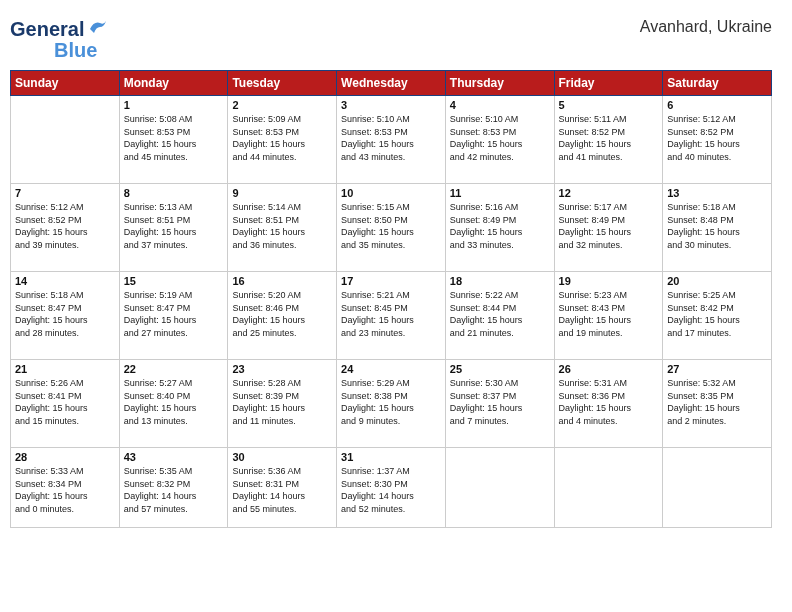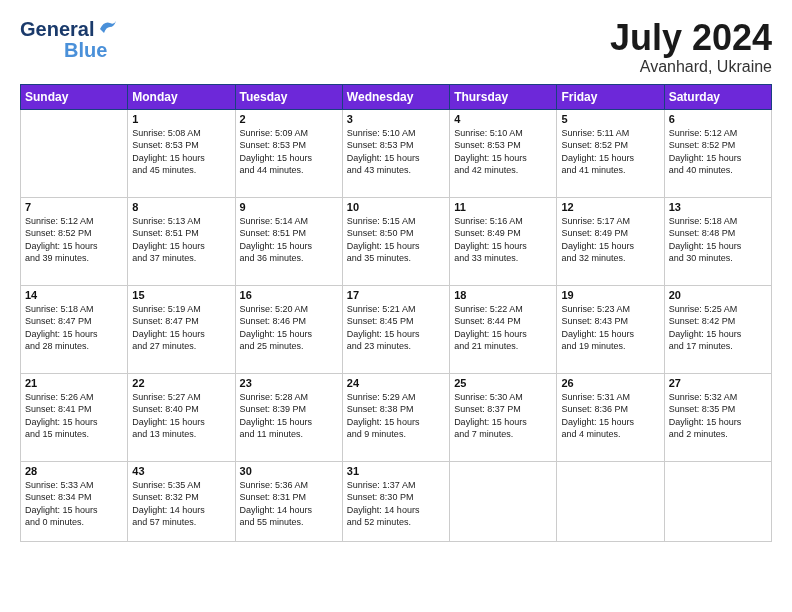--- a/index.html
+++ b/index.html
@@ -6,21 +6,21 @@
     body {
       font-family: Arial, sans-serif;
       background: #fff;
       width: 792px;
       height: 612px;
       overflow: hidden;
     }
     .page {
       width: 792px;
       height: 512px;
-      padding: 18px 20px 10px 20px;
+      padding: 18px 20px 10px 10px;
       display: flex;
       flex-direction: column;
     }
     .header {
       display: flex;
       justify-content: space-between;
       align-items: flex-start;
       margin-bottom: 8px;
     }
     .title-block {
@@ -37,21 +37,21 @@
       color: #333;
     }
     .calendar {
       flex: 1;
       border: 1px solid #ccc;
       border-collapse: collapse;
       width: 100%;
       table-layout: fixed;
     }
     .calendar th {
-      background: #6d28d9;
+      background: #b91c1c;
       color: #fff;
       font-size: 12px;
       padding: 5px 4px;
       text-align: left;
       border: 1px solid #1a4080;
       font-weight: bold;
     }
     .calendar td {
       border: 1px solid #ccc;
       vertical-align: top;
@@ -94,21 +94,20 @@
         <div style="display:flex;align-items:center;">
           <span style="font-size:20px;font-weight:bold;color:#1a3a6b;">General</span>
           <svg width="22" height="18" viewBox="0 0 22 18" style="margin-left:2px;margin-top:-4px;">
             <path d="M4 10 Q8 2 14 4 Q18 6 20 2 Q18 8 14 8 Q10 8 8 14Z" fill="#4a90d9"></path>
           </svg>
         </div>
         <div style="font-size:20px;font-weight:bold;color:#4a90d9;margin-top:-2px;margin-left:44px;">Blue</div>
       </div>
     </div>
     <div class="title-block">
-      <div class="month-title">July 2024</div>
       <div class="location">Avanhard, Ukraine</div>
     </div>
   </div>
 
   <table class="calendar">
     <thead>
       <tr id="weekday-header">
           <th>Sunday</th>
           <th>Monday</th>
           <th>Tuesday</th>

